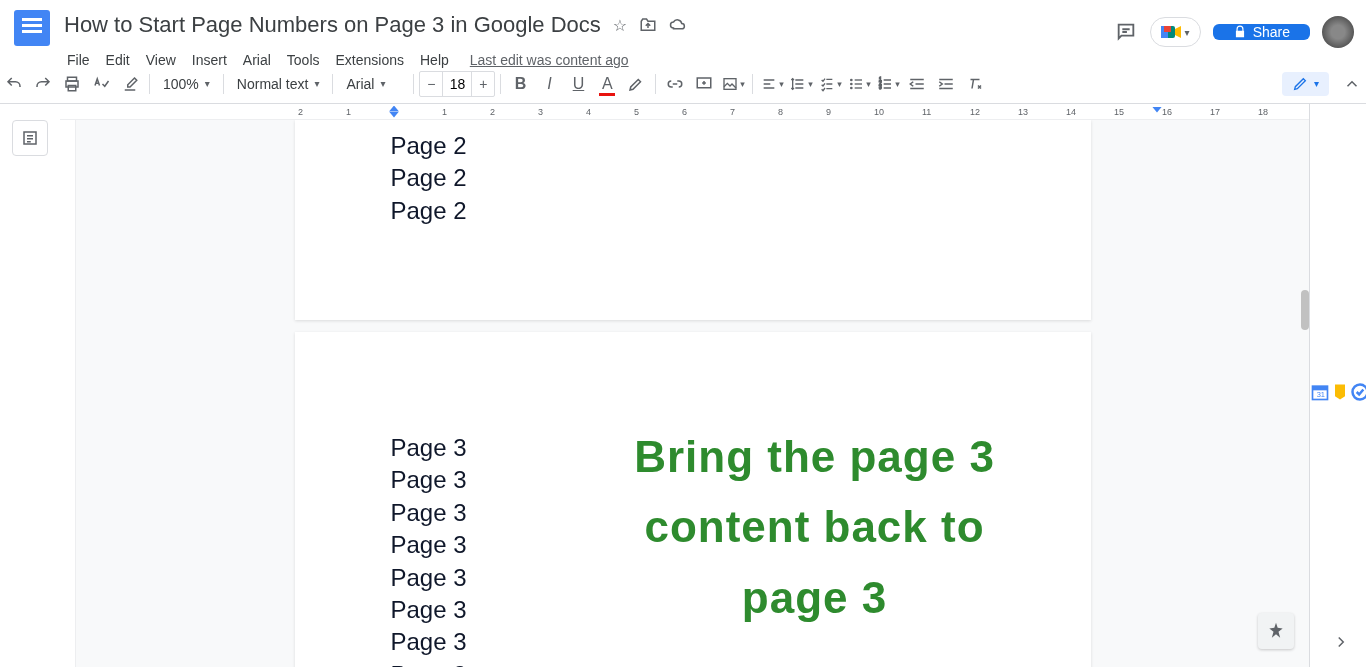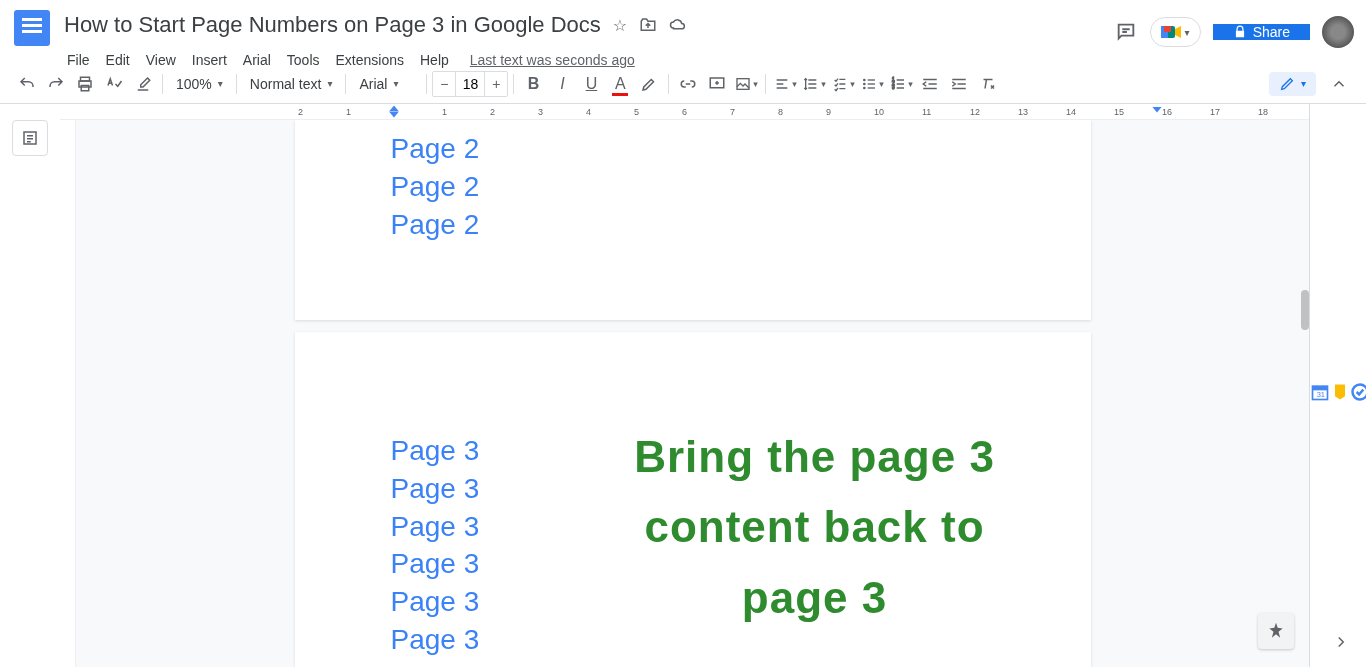--- a/index.html
+++ b/index.html
@@ -17,24 +17,24 @@
 .title-icons span { font-size: 16px; cursor: pointer; }
 
 .menu-bar { display: flex; gap: 2px; margin-top: 8px; font-size: 14px; color: #3c4043; }
 .menu-item { padding: 4px 7px; cursor: pointer; border-radius: 4px; }
 .last-edit { color: #5f6368; text-decoration: underline; margin-left: 12px; font-size: 14px; padding: 4px 0; }
 
 .header-right { display: flex; align-items: center; gap: 12px; padding-top: 8px; }
 .comment-icon { width: 24px; height: 24px; color: #5f6368; cursor: pointer; display:flex; align-items:center; justify-content:center; }
 .meet-btn { display: flex; align-items: center; gap: 4px; padding: 6px 10px; border: 1px solid #dadce0; border-radius: 20px; cursor: pointer; }
 .meet-icon { width: 20px; height: 16px; position: relative; }
-.share-btn { background: #1a73e8; color: #fff; padding: 0 20px; border-radius: 0; font-size: 14px; font-weight: 500; cursor: pointer; display: flex; align-items: center; gap: 6px; }
+.share-btn { background: #1a73e8; color: #fff; padding: 0 20px; border-radius: 6px; font-size: 14px; font-weight: 500; cursor: pointer; display: flex; align-items: center; gap: 6px; }
 .avatar { width: 32px; height: 32px; border-radius: 50%; background: #555; background-image: radial-gradient(circle, #888 30%, #333 100%); }
 
-.toolbar { display: flex; align-items: center; padding: 4px 13px; border-bottom: 1px solid #dadce0; height: 40px; gap: 1px; }
+.toolbar { display: flex; align-items: center; padding: 4px 0; border-bottom: 1px solid #dadce0; height: 40px; gap: 1px; }
 .tb-btn { width: 28px; height: 28px; display: flex; align-items: center; justify-content: center; color: #5f6368; cursor: pointer; border-radius: 2px; font-size: 16px; }
 .tb-sep { width: 1px; height: 20px; background: #dadce0; margin: 0 4px; }
 .tb-select { padding: 4px 8px; font-size: 14px; color: #3c4043; cursor: pointer; display: flex; align-items: center; gap: 6px; }
 .tb-select::after { content: '▾'; font-size: 10px; color: #5f6368; }
 .zoom-sel { min-width: 50px; }
 .style-sel { min-width: 88px; }
 .font-sel { min-width: 70px; }
 .font-size-box { display: flex; align-items: center; border: 1px solid #dadce0; border-radius: 2px; }
 .fs-btn { width: 22px; height: 24px; display: flex; align-items: center; justify-content: center; cursor: pointer; color: #5f6368; font-size: 14px; }
 .fs-input { width: 30px; text-align: center; border: none; border-left: 1px solid #dadce0; border-right: 1px solid #dadce0; height: 24px; font-size: 14px; }
@@ -53,21 +53,21 @@
 .ruler-tick { position: relative; width: 48px; }
 .ruler-down { width: 10px; height: 6px; background: #4285f4; clip-path: polygon(0 0, 100% 0, 50% 100%); position: absolute; top: 0; }
 .ruler-up { width: 10px; height: 6px; background: #4285f4; clip-path: polygon(50% 0, 100% 100%, 0 100%); position: absolute; bottom: 0; }
 
 .vruler { position: absolute; left: 0; top: 16px; bottom: 0; width: 16px; background: #fff; border-right: 1px solid #edeef0; font-size: 9px; color: #5f6368; }
 
 .pages { padding: 0 0 20px 16px; }
 .page { width: 796px; background: #fff; margin: 0 auto 12px auto; box-shadow: 0 1px 3px rgba(0,0,0,0.12); padding: 20px 96px 80px 96px; position: relative; }
 .page-top { height: 200px; padding-top: 10px; }
 .page-full { min-height: 340px; padding-top: 100px; }
-.doc-line { font-size: 28px; color: #3b82f6; line-height: 1.35; }
+.doc-line { font-size: 24px; color: #0f172a; line-height: 1.35; }
 .annotation { position: absolute; font-family: cursive, 'Comic Sans MS'; font-size: 44px; color: #2e8b2e; font-weight: 600; line-height: 1.6; left: 290px; top: 90px; text-align: center; width: 460px; letter-spacing: 1px; }
 
 .side-rail { width: 56px; background: #fff; display: flex; flex-direction: row; align-items: center; padding-top: 12px; }
 .rail-icon { width: 20px; height: 20px; cursor: pointer; display:flex; align-items:center; justify-content:center; font-size:18px; }
 .rail-sep { width: 24px; height: 1px; background: #dadce0; }
 .rail-expand { position: absolute; bottom: 16px; right: 16px; color: #5f6368; cursor: pointer; }
 
 .explore-btn { position: absolute; bottom: 18px; right: 72px; width: 36px; height: 36px; background: #f1f3f4; border-radius: 4px; box-shadow: 0 1px 3px rgba(0,0,0,0.2); display: flex; align-items: center; justify-content: center; color: #5f6368; cursor: pointer; }
 
 .scrollbar-thumb { position: absolute; right: 57px; top: 290px; width: 8px; height: 40px; background: #c1c1c1; border-radius: 4px; }
@@ -101,21 +101,21 @@
     </div>
     <div class="menu-bar">
       <div class="menu-item">File</div>
       <div class="menu-item">Edit</div>
       <div class="menu-item">View</div>
       <div class="menu-item">Insert</div>
       <div class="menu-item">Arial</div>
       <div class="menu-item">Tools</div>
       <div class="menu-item">Extensions</div>
       <div class="menu-item">Help</div>
-      <div class="last-edit">Last text was seconds ago</div>
+      <div class="last-edit">Last edit was content ago</div>
     </div>
   </div>
   <div class="header-right">
     <div class="comment-icon">
       <svg width="22" height="22" viewBox="0 0 24 24" fill="none" stroke="#5f6368" stroke-width="2">
           <path d="M4 4h16v12H7l-3 3V4z"></path>
           <path d="M8 9h8M8 12h5"></path>
         </svg>
     </div>
     <div class="meet-btn">

